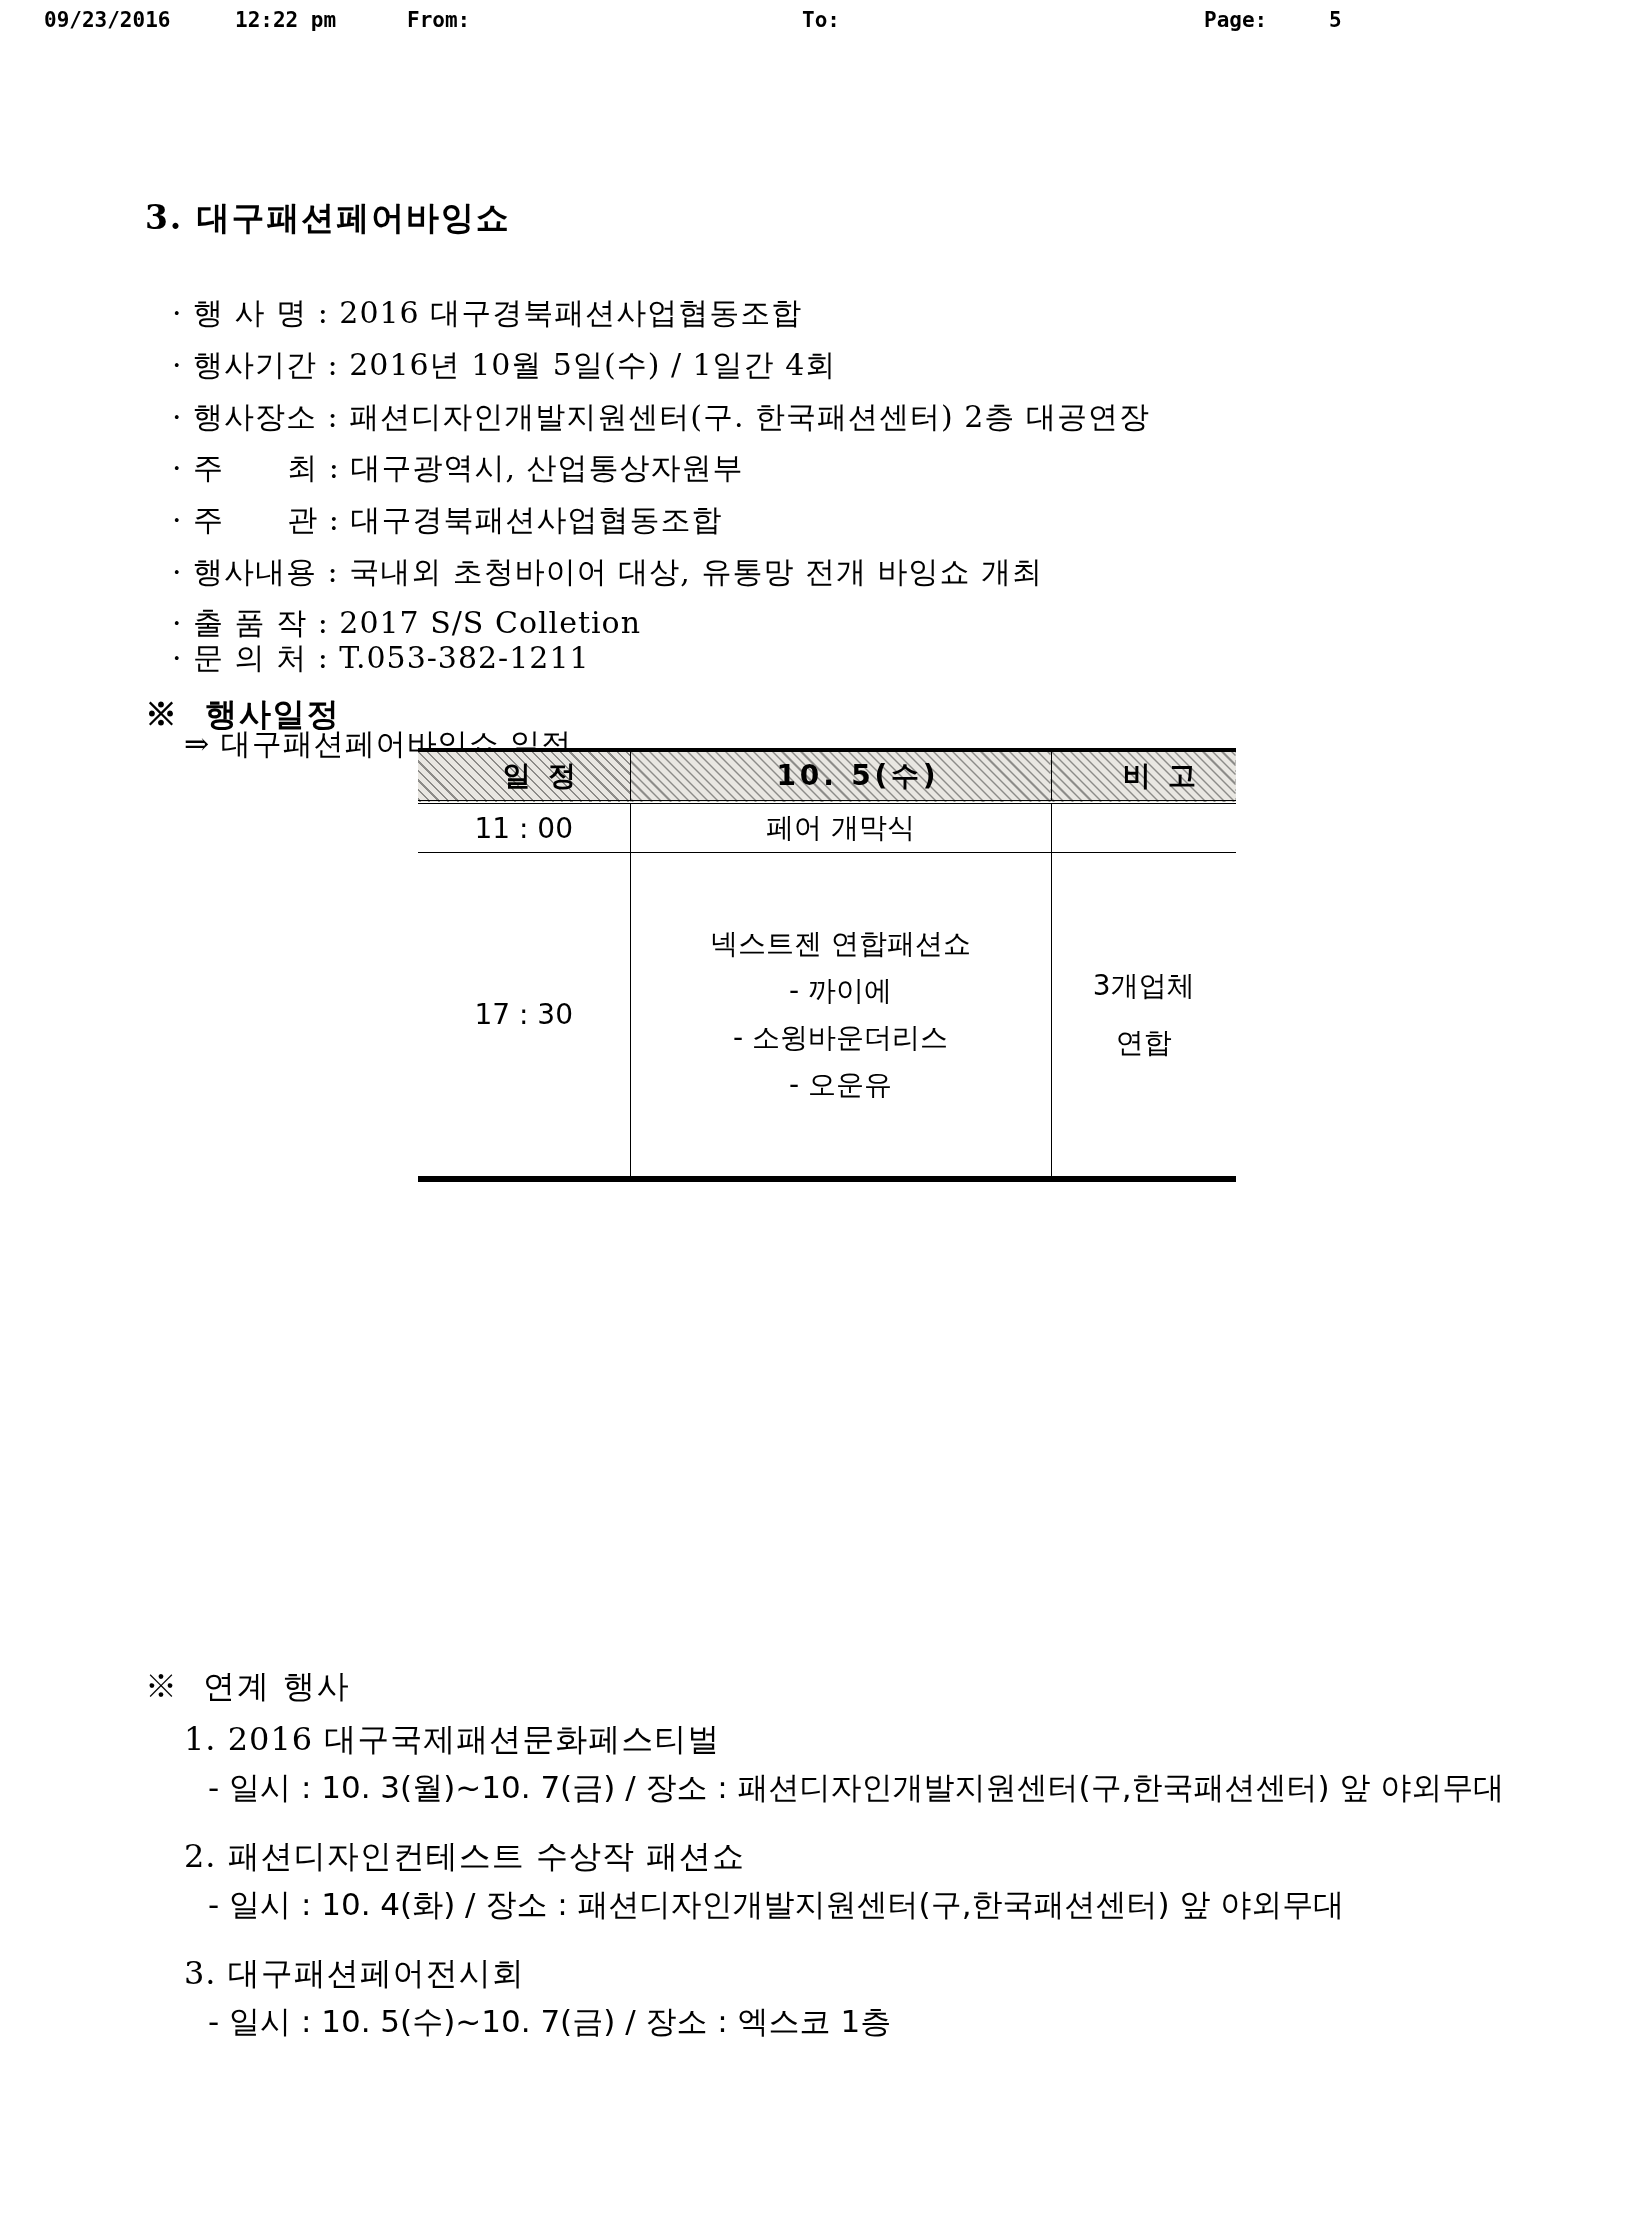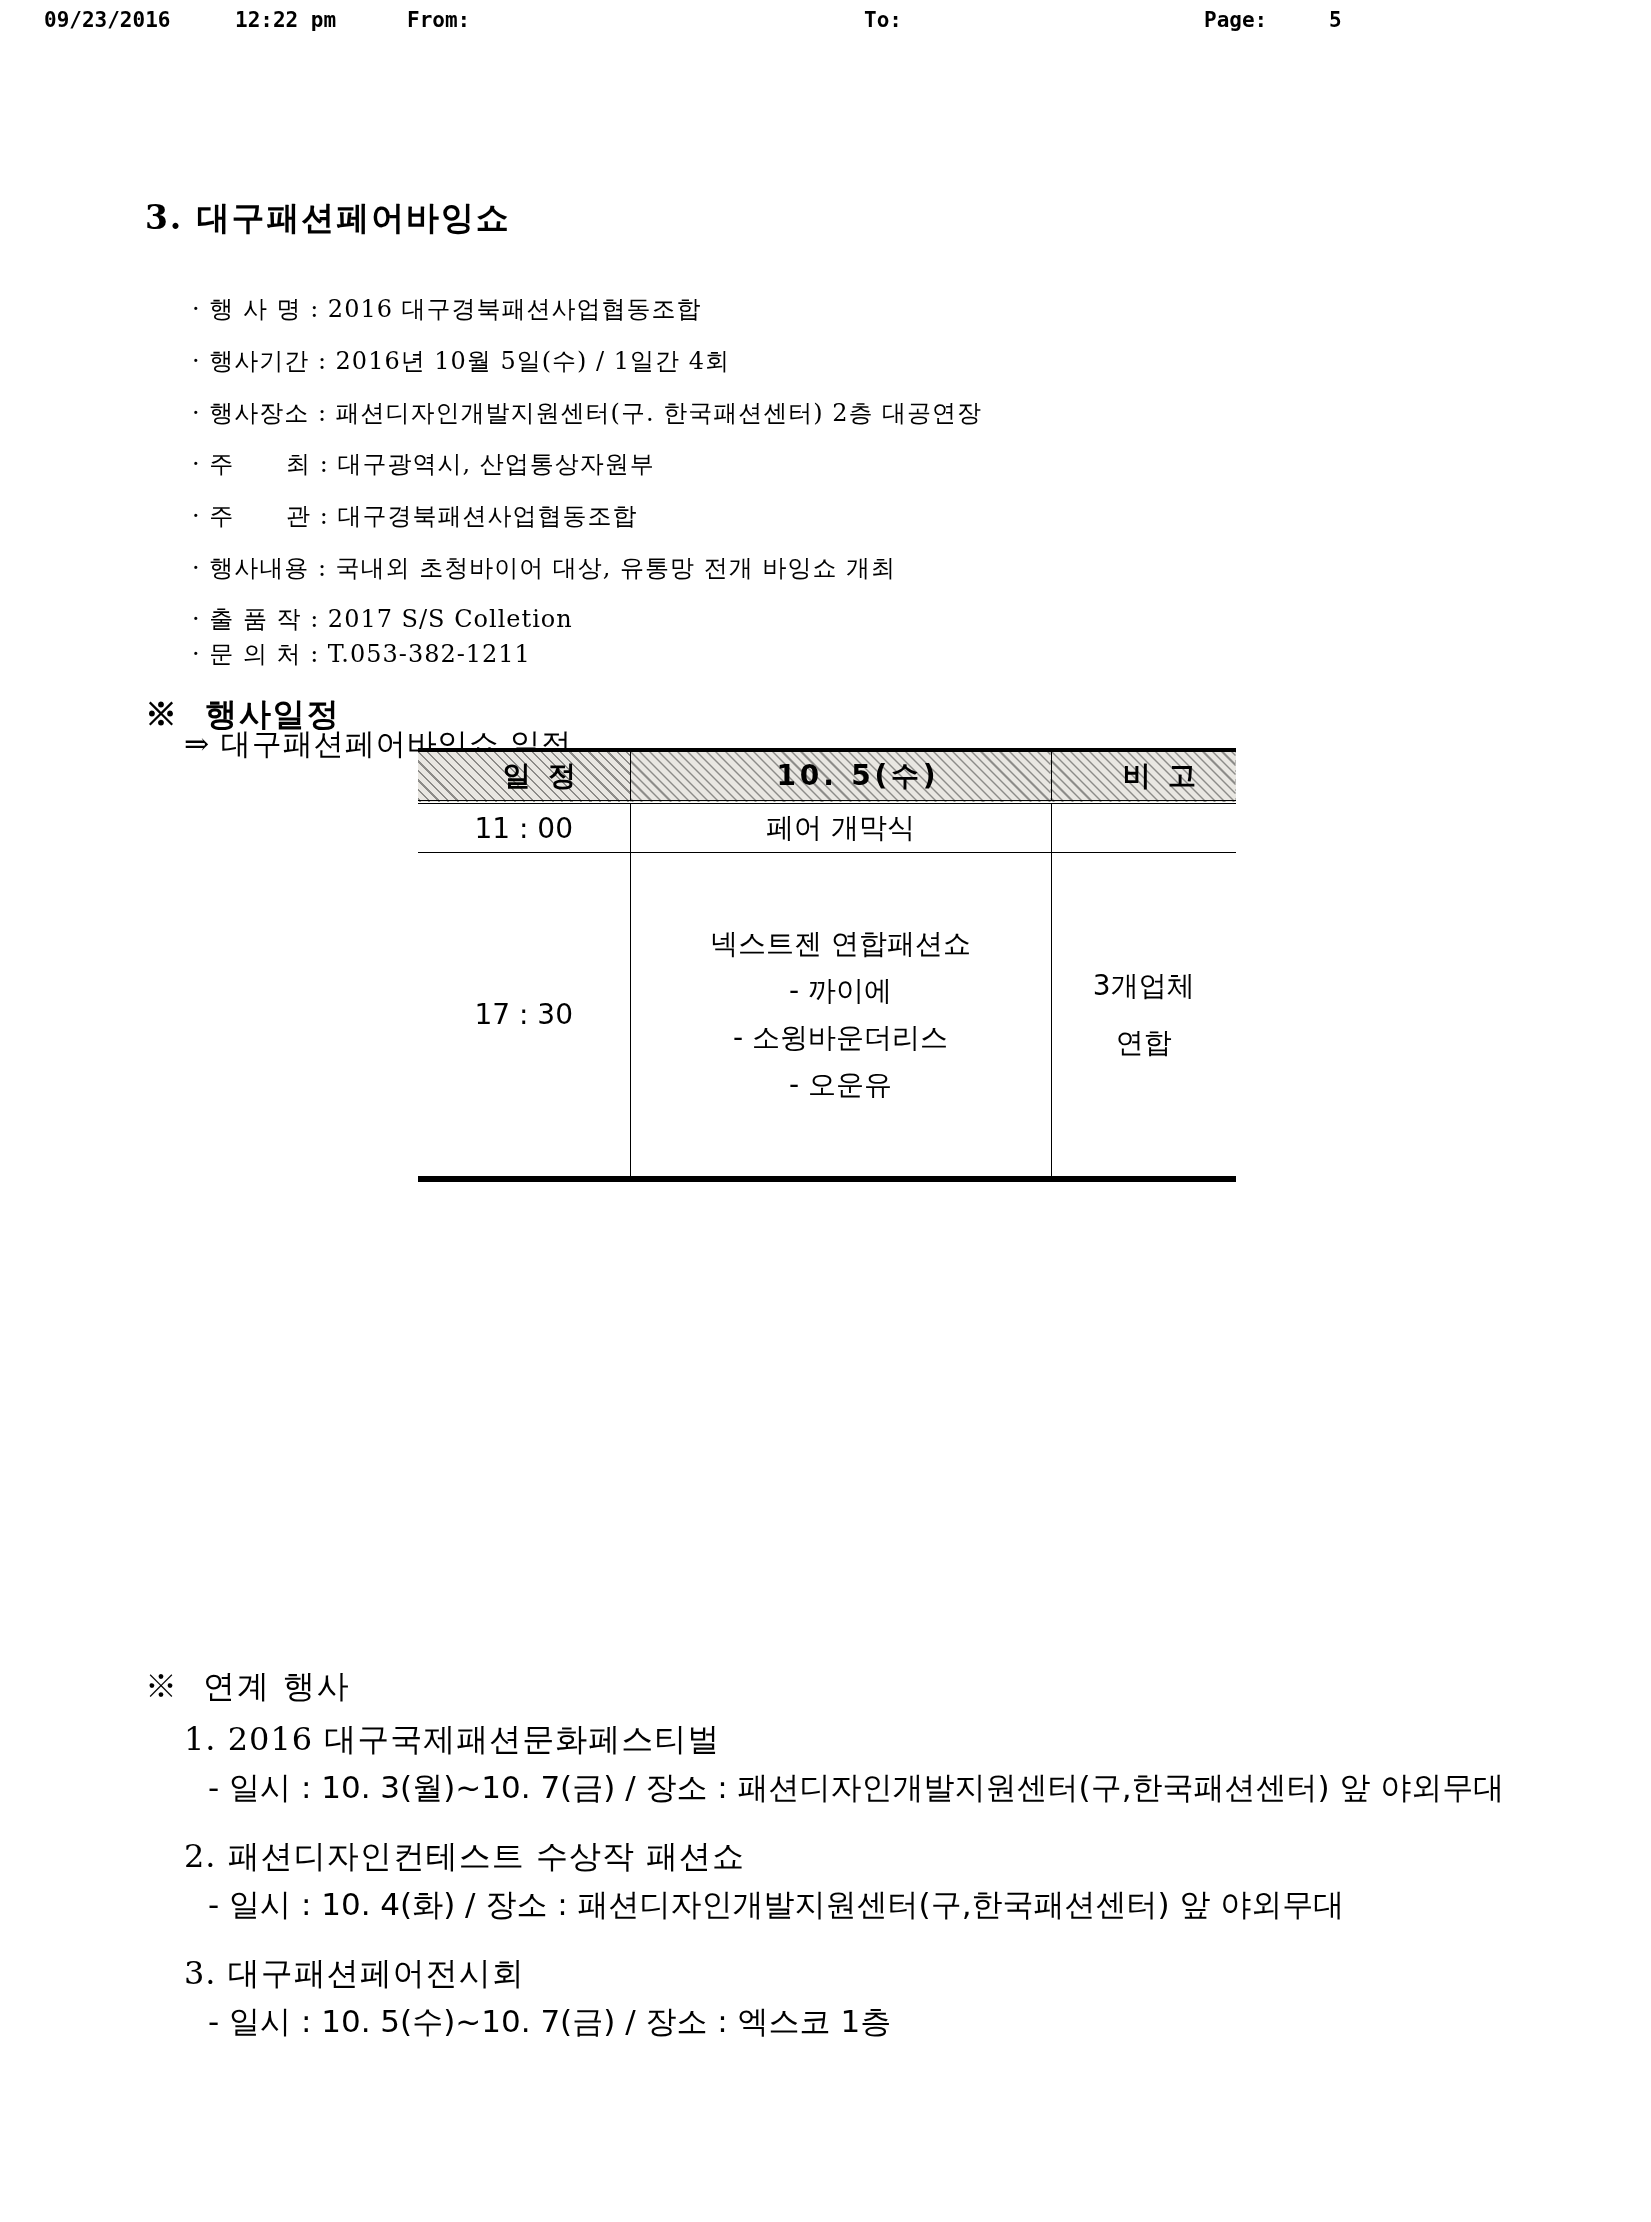--- a/index.html
+++ b/index.html
@@ -16,32 +16,32 @@
   
   .fax-header span {
     position: absolute;
     font-family: "DejaVu Sans Mono", monospace;
     font-size: 21px; font-weight: 700;
     top: 7.6px;
   }
   .fx-date { left: 44px; }
   .fx-time { left: 235px; }
   .fx-from { left: 407px; }
-  .fx-to   { left: 864px; }
+  .fx-to   { left: 802px; }
   .fx-page { left: 1204px; }
   .fx-pageno { left: 1329px; }
 
   
   .doc-title {
     left: 145px; top: 196px;
     font-size: 33px; font-weight: 600; letter-spacing: 1.9px;
   }
   .bullet-line {
-    left: 192px;
-    font-size: 24px; letter-spacing: 1px; text-align: right;
+    left: 172px;
+    font-size: 30px; letter-spacing: 1px; text-align: right;
   }
 
   
   .sched-heading {
     left: 145px; top: 693px;
     font-size: 32px; font-weight: 600; letter-spacing: 1.9px; text-align: center;
   }
   .sched-subheading {
     left: 184px; top: 724px;
     font-size: 30px; letter-spacing: 1px;

